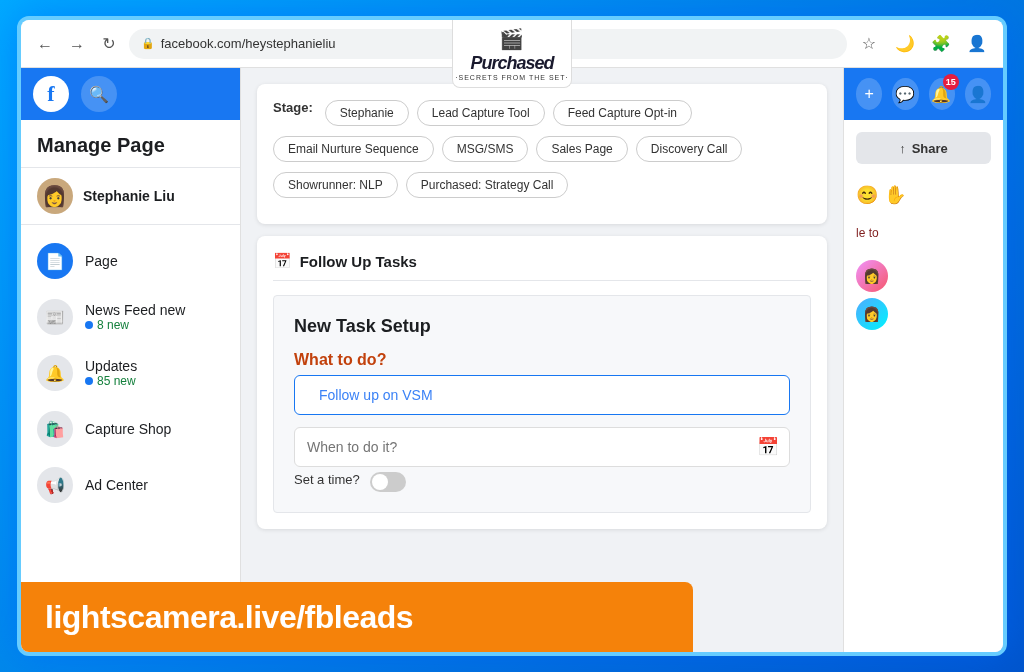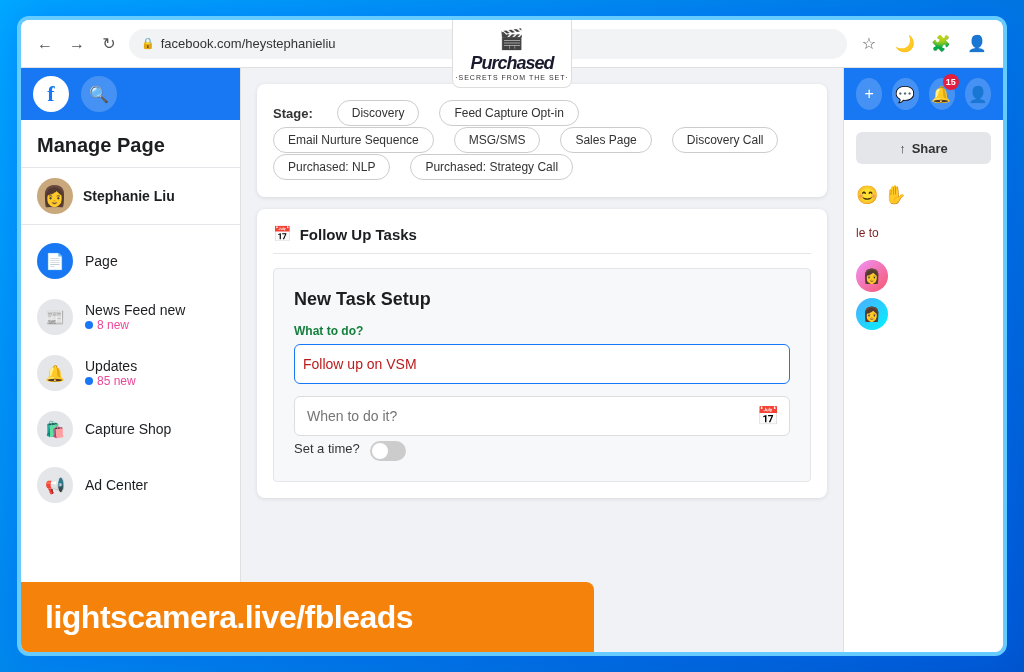--- a/index.html
+++ b/index.html
@@ -22,21 +22,21 @@
       overflow: hidden;
       position: relative;
       box-shadow: 0 0 40px rgba(0,100,255,0.5);
     }
 
     
     .bottom-banner {
       position: absolute;
       bottom: 0;
       left: 0;
-      width: 573px;
+      width: 672px;
       height: 70px;
       background: #f5820a;
       border-radius: 0 8px 0 0;
       display: flex;
       align-items: center;
       padding: 0 24px;
       z-index: 100;
     }
     .bottom-banner-text {
       color: white;
@@ -238,21 +238,21 @@
       border-radius: 50%;
       background: #e4e6ea;
       display: flex;
       align-items: center;
       justify-content: center;
       font-size: 16px;
     }
     .nav-item-icon.active { background: #1877f2; color: white; }
     .nav-item-text { display: flex; flex-direction: column; }
     .nav-item-label { font-size: 14px; font-weight: 400; }
-    .nav-item-sub { font-size: 12px; color: #ec4899; display: flex; align-items: center; gap: 4px; }
+    .nav-item-sub { font-size: 12px; color: #15803d; display: flex; align-items: center; gap: 4px; }
     .nav-item-sub .dot { width: 8px; height: 8px; border-radius: 50%; background: #1877f2; display: inline-block; }
 
     
     .center-panel {
       flex: 1;
       background: #f0f2f5;
       overflow-y: auto;
       padding: 16px;
       display: flex;
       flex-direction: column;
@@ -261,24 +261,23 @@
 
     
     .stages-card {
       background: white;
       border-radius: 8px;
       padding: 16px;
       box-shadow: 0 1px 4px rgba(0,0,0,0.1);
     }
     .stage-row {
       display: flex;
-      align-items: center;
       flex-wrap: wrap;
-      gap: 20px;
-      margin-bottom: 1px;
+      gap: 8px;
+      margin-bottom: 10px;
     }
     .stage-label {
       font-size: 13px;
       font-weight: 600;
       color: #333;
       margin-right: 4px;
     }
     .stage-pill {
       padding: 5px 14px;
       border-radius: 20px;
@@ -315,33 +314,33 @@
       padding: 20px;
       border: 1px solid #e4e6ea;
     }
     .new-task-title {
       font-size: 18px;
       font-weight: 700;
       color: #1c1e21;
       margin-bottom: 14px;
     }
     .field-label {
-      font-size: 12px;
+      font-size: 16px;
       font-weight: 600;
-      color: #15803d;
+      color: #c2410c;
       margin-bottom: 6px;
     }
     .task-input {
       width: 100%;
       height: 40px;
       border: 1.5px solid #1877f2;
       border-radius: 6px;
-      padding: 0 8px;
+      padding: 0 24px;
       font-size: 14px;
-      color: #b91c1c;
+      color: #3b82f6;
       background: white;
       outline: none;
       margin-bottom: 12px;
     }
     .date-input-wrapper {
       position: relative;
       width: 100%;
       margin-bottom: 5px;
     }
     .date-input {
@@ -560,31 +559,32 @@
             </div>
           </div>
         </nav>
       </div>
 
       <div class="center-panel">
 
         <div class="stages-card">
           <div class="stage-row">
             <span class="stage-label">Stage:</span>
-            <div class="stage-pill">Discovery</div>
+            <div class="stage-pill">Stephanie</div>
+            <div class="stage-pill">Lead Capture Tool</div>
             <div class="stage-pill">Feed Capture Opt-in</div>
           </div>
           <div class="stage-row">
             <div class="stage-pill">Email Nurture Sequence</div>
             <div class="stage-pill">MSG/SMS</div>
             <div class="stage-pill">Sales Page</div>
             <div class="stage-pill">Discovery Call</div>
           </div>
           <div class="stage-row">
-            <div class="stage-pill">Purchased: NLP</div>
+            <div class="stage-pill">Showrunner: NLP</div>
             <div class="stage-pill">Purchased: Strategy Call</div>
           </div>
         </div>
 
         <div class="follow-up-card">
           <div class="follow-up-header">
             <span>📅</span>
             <span>Follow Up Tasks</span>
           </div>
 

